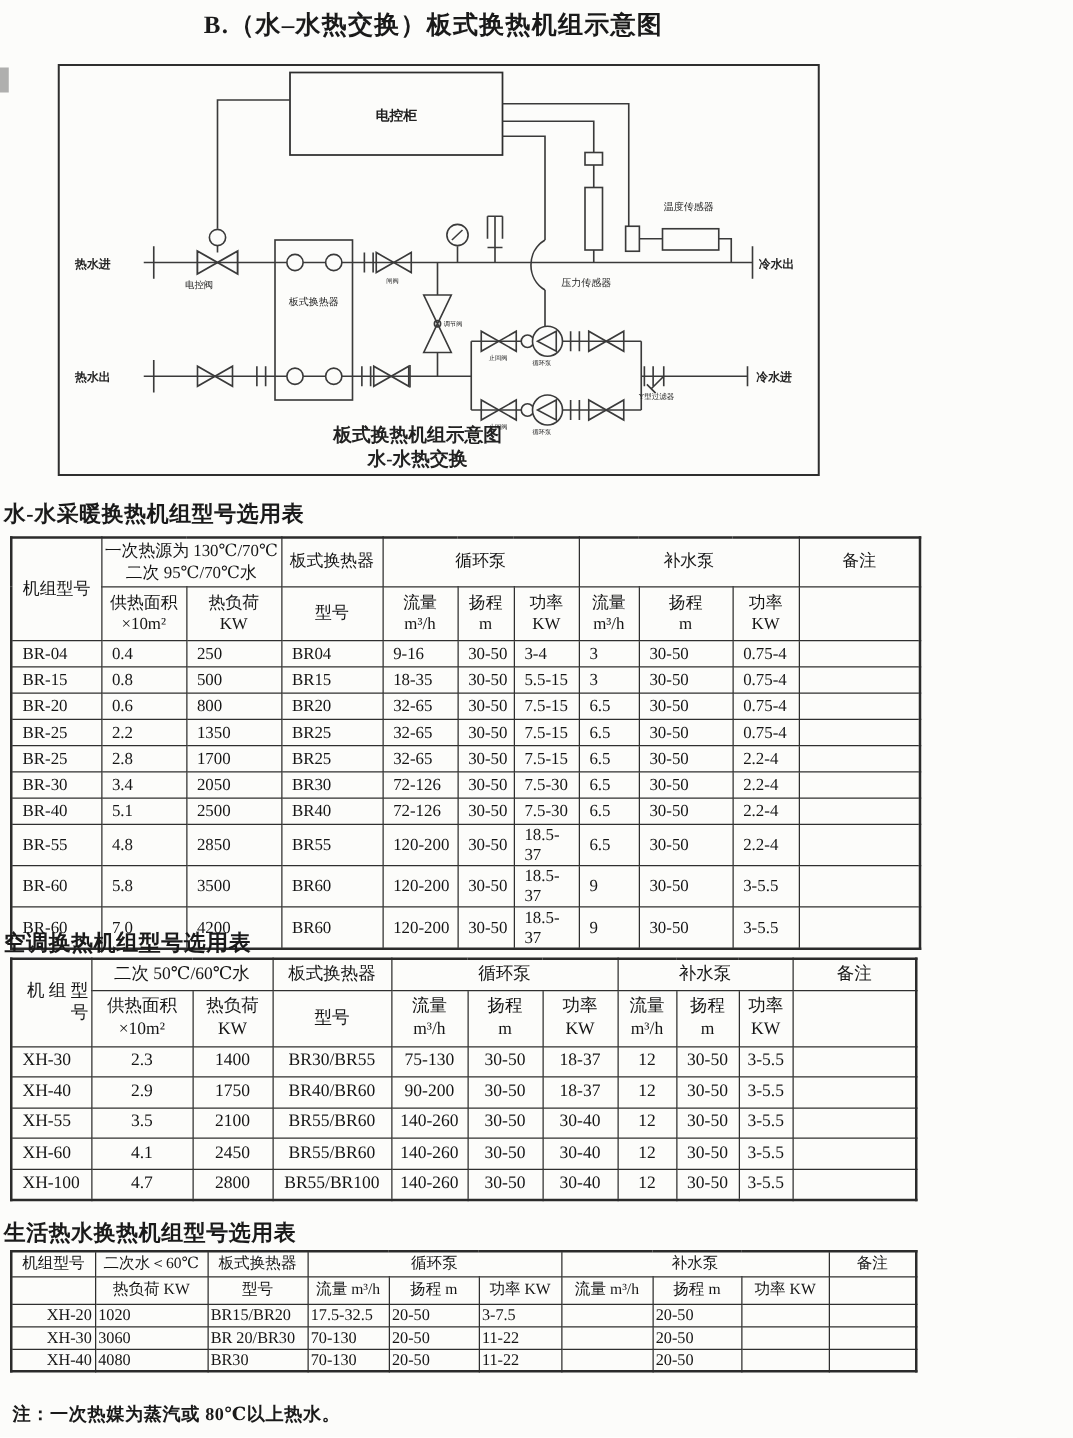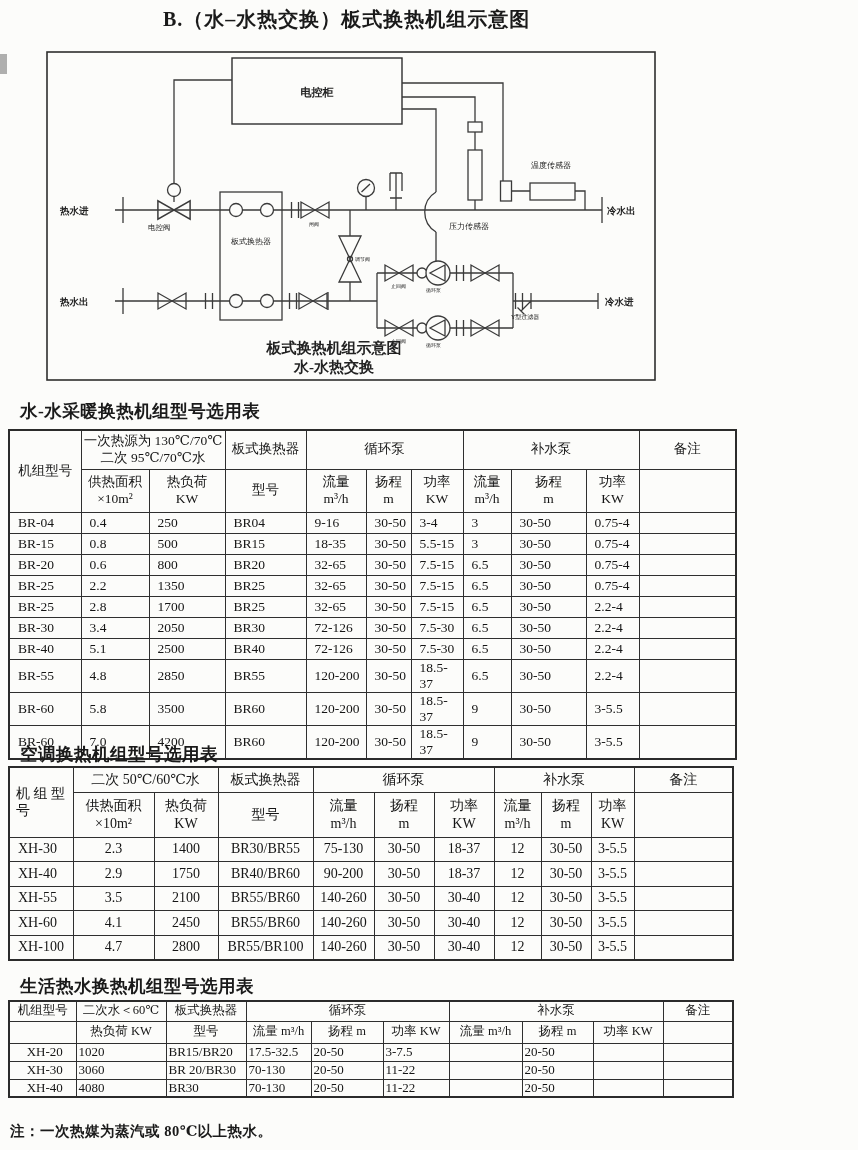--- a/index.html
+++ b/index.html
@@ -14,49 +14,49 @@
     position:absolute;left:163px;top:6px;
     font-size:20px;font-weight:bold;letter-spacing:1px;white-space:nowrap;
   }
   svg{position:absolute;left:0;top:0;}
   svg text{fill:#222;stroke:none;font-family:"Liberation Serif","DejaVu Serif",serif;}
   .ln{stroke:#3a3a3a;stroke-width:1.3;fill:none;}
   .lnw{stroke:#3a3a3a;stroke-width:1.3;fill:#fcfcfa;}
   .frame{stroke:#2e2e2e;stroke-width:1.6;fill:none;}
   .box{stroke:#2e2e2e;stroke-width:1.4;fill:none;}
 
-  .tbl-title{position:absolute;left:20px;font-size:17.5px;font-weight:600;letter-spacing:.5px;white-space:nowrap;}
+  .tbl-title{position:absolute;left:3px;font-size:17.5px;font-weight:600;letter-spacing:.5px;white-space:nowrap;}
   table{position:absolute;left:8px;border-collapse:collapse;table-layout:fixed;background:transparent;}
   table,th,td{border:1px solid #2f2f2f;}
   table{border:2px solid #2b2b2b;}
   th,td{padding:0 2px;overflow:hidden;font-weight:normal;color:#151515;}
   th{text-align:center;vertical-align:middle;line-height:1.25;}
   .pre{white-space:pre-line;}
   
   #t1{top:429px;width:727px;font-size:13.5px;}
   #t1 thead tr:nth-child(1){height:39px;}
   #t1 thead tr:nth-child(2){height:43px;}
   #t1 tbody tr{height:21px;}
   #t1 td{text-align:left;padding-left:8px;}
   
   #t2{top:766px;width:724px;font-size:14px;}
   #t2 thead tr:nth-child(1){height:25px;}
   #t2 thead tr:nth-child(2){height:45px;}
   #t2 tbody tr{height:24.5px;}
   #t2 td{text-align:center;}
   #t2 td:first-child{text-align:left;padding-left:8px;}
-  #t2 th.left{text-align:left;padding-left:6px;}
+  #t2 th.left{text-align:right;padding-left:6px;}
   
   #t3{top:1000px;width:724px;font-size:13px;}
   #t3 thead tr:nth-child(1){height:20px;}
   #t3 thead tr:nth-child(2){height:22px;}
   #t3 thead th{font-size:12.5px;}
   #t3 tbody tr{height:18px;}
   #t3 td{}
-  #t3 td:first-child{text-align:center;padding-left:6px;}
+  #t3 td:first-child{text-align:right;padding-left:6px;}
 
   .note{position:absolute;left:10px;top:1122px;font-size:14.5px;font-weight:600;letter-spacing:.5px;}
 </style>
 </head>
 <body>
 
 <div class="page">
 
   <div class="artifact"></div>
 

